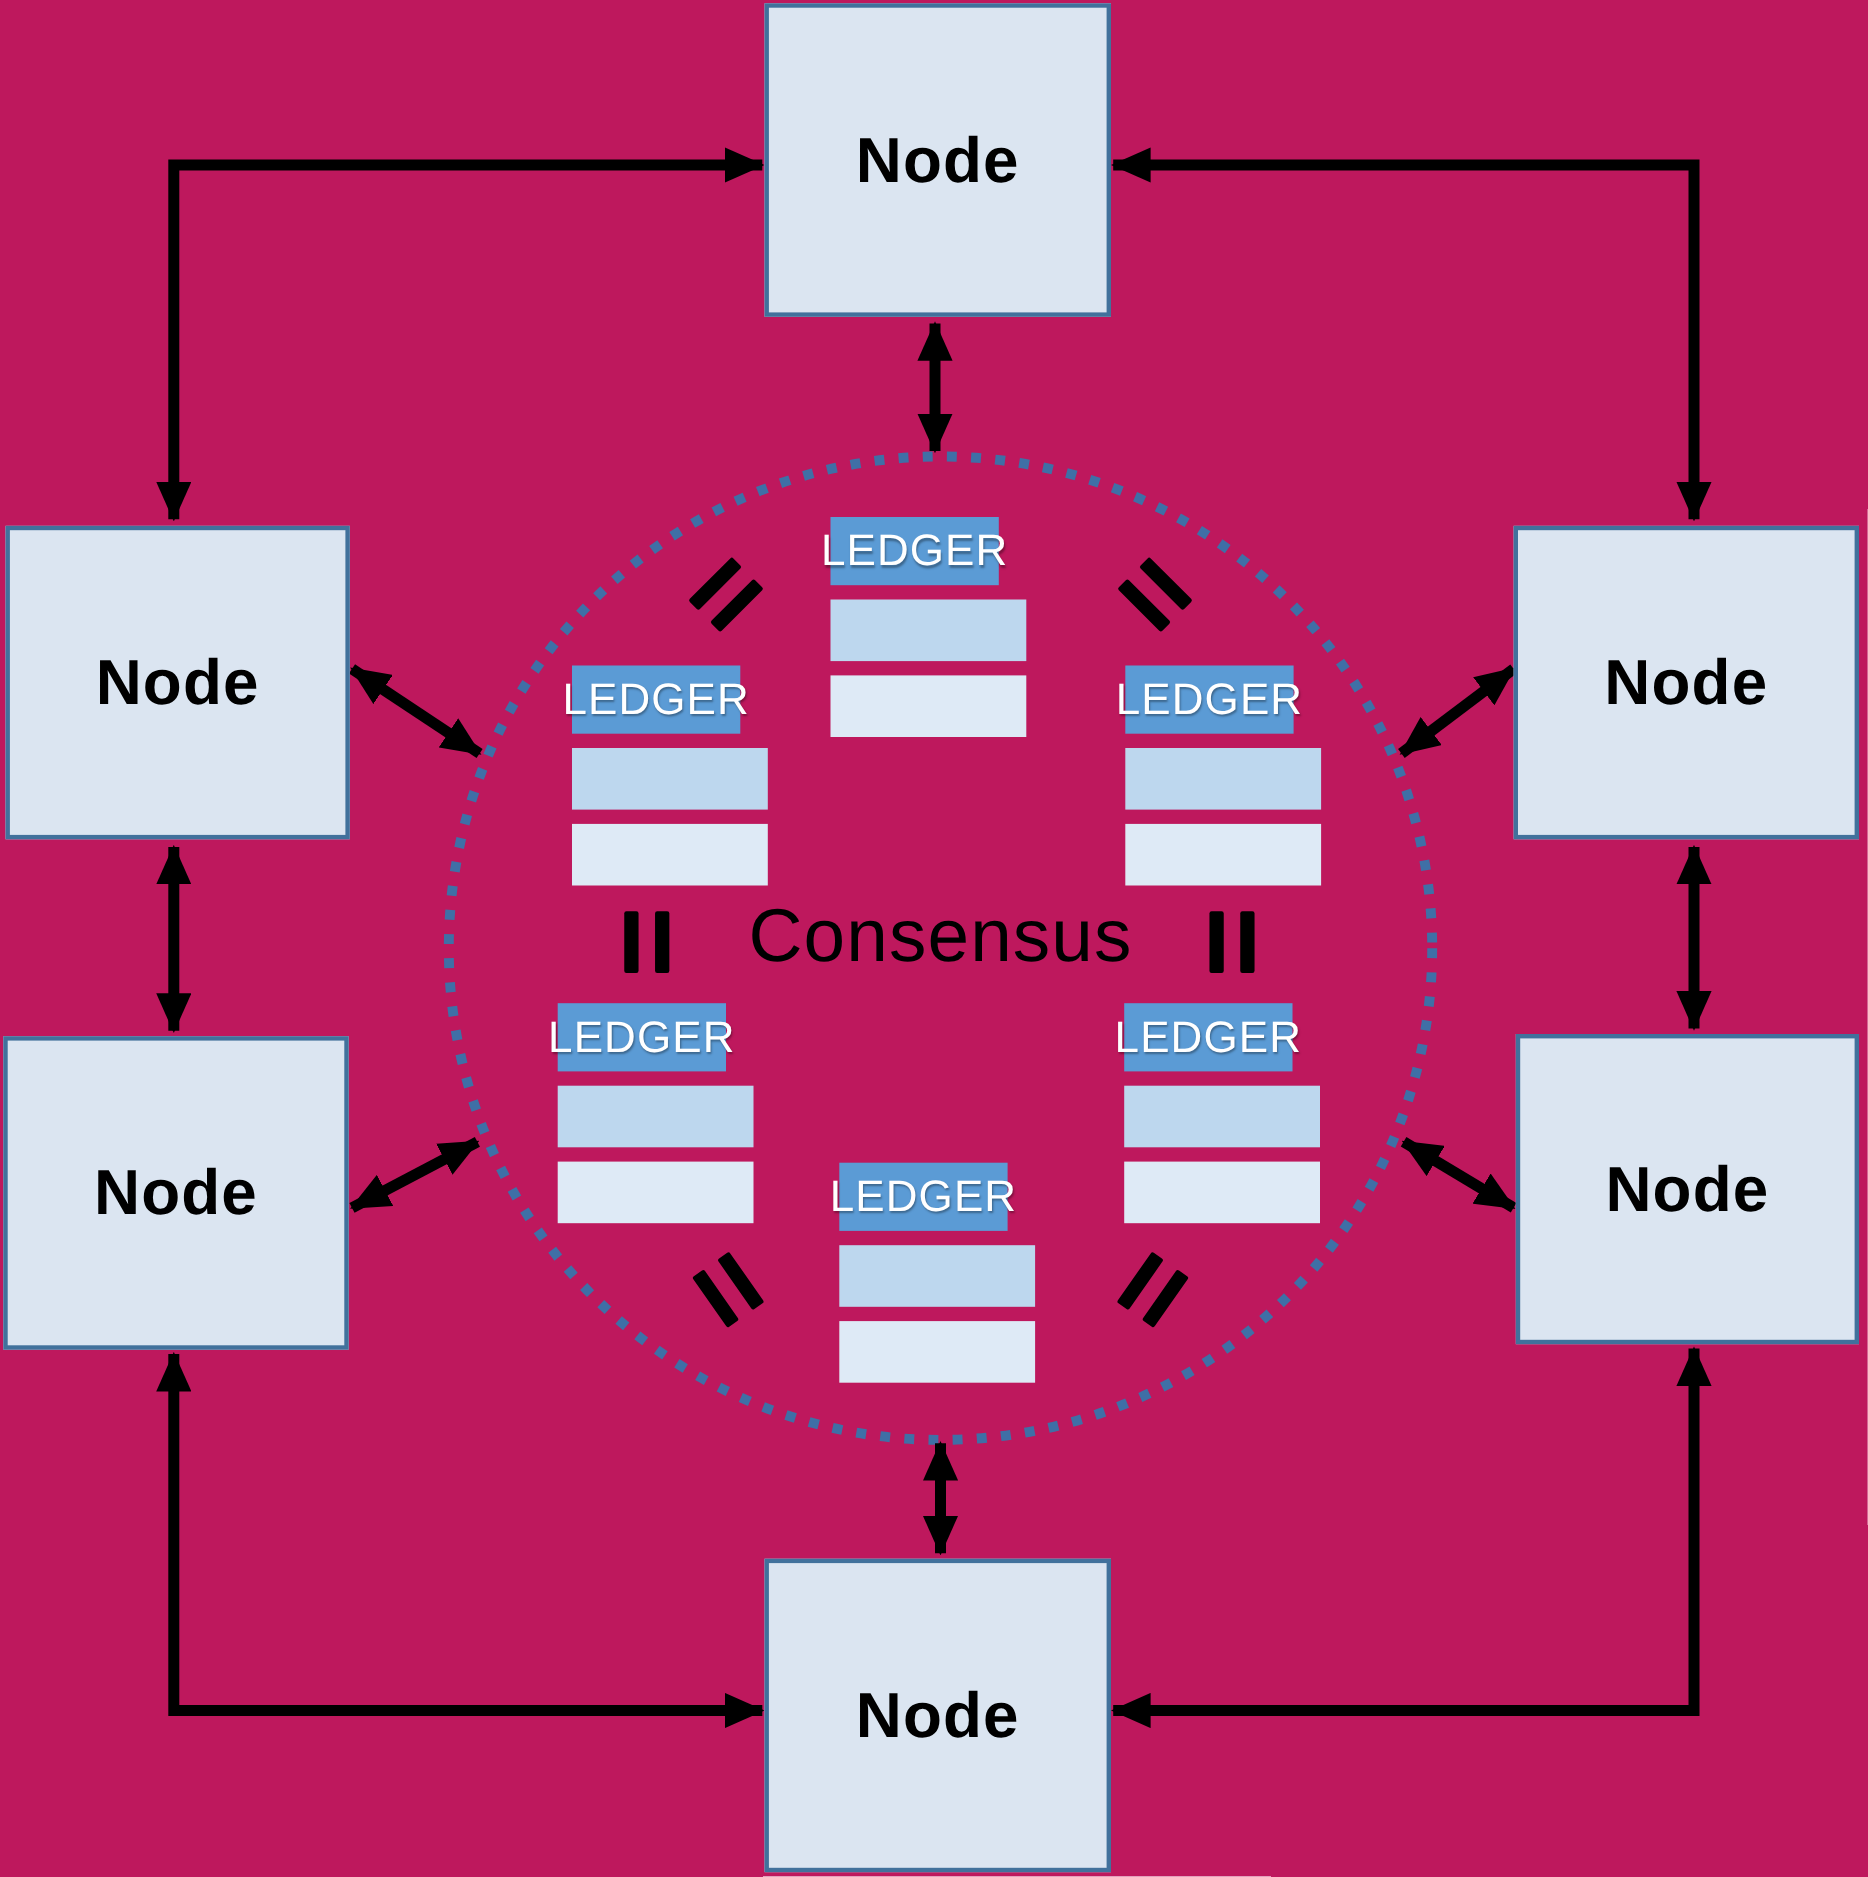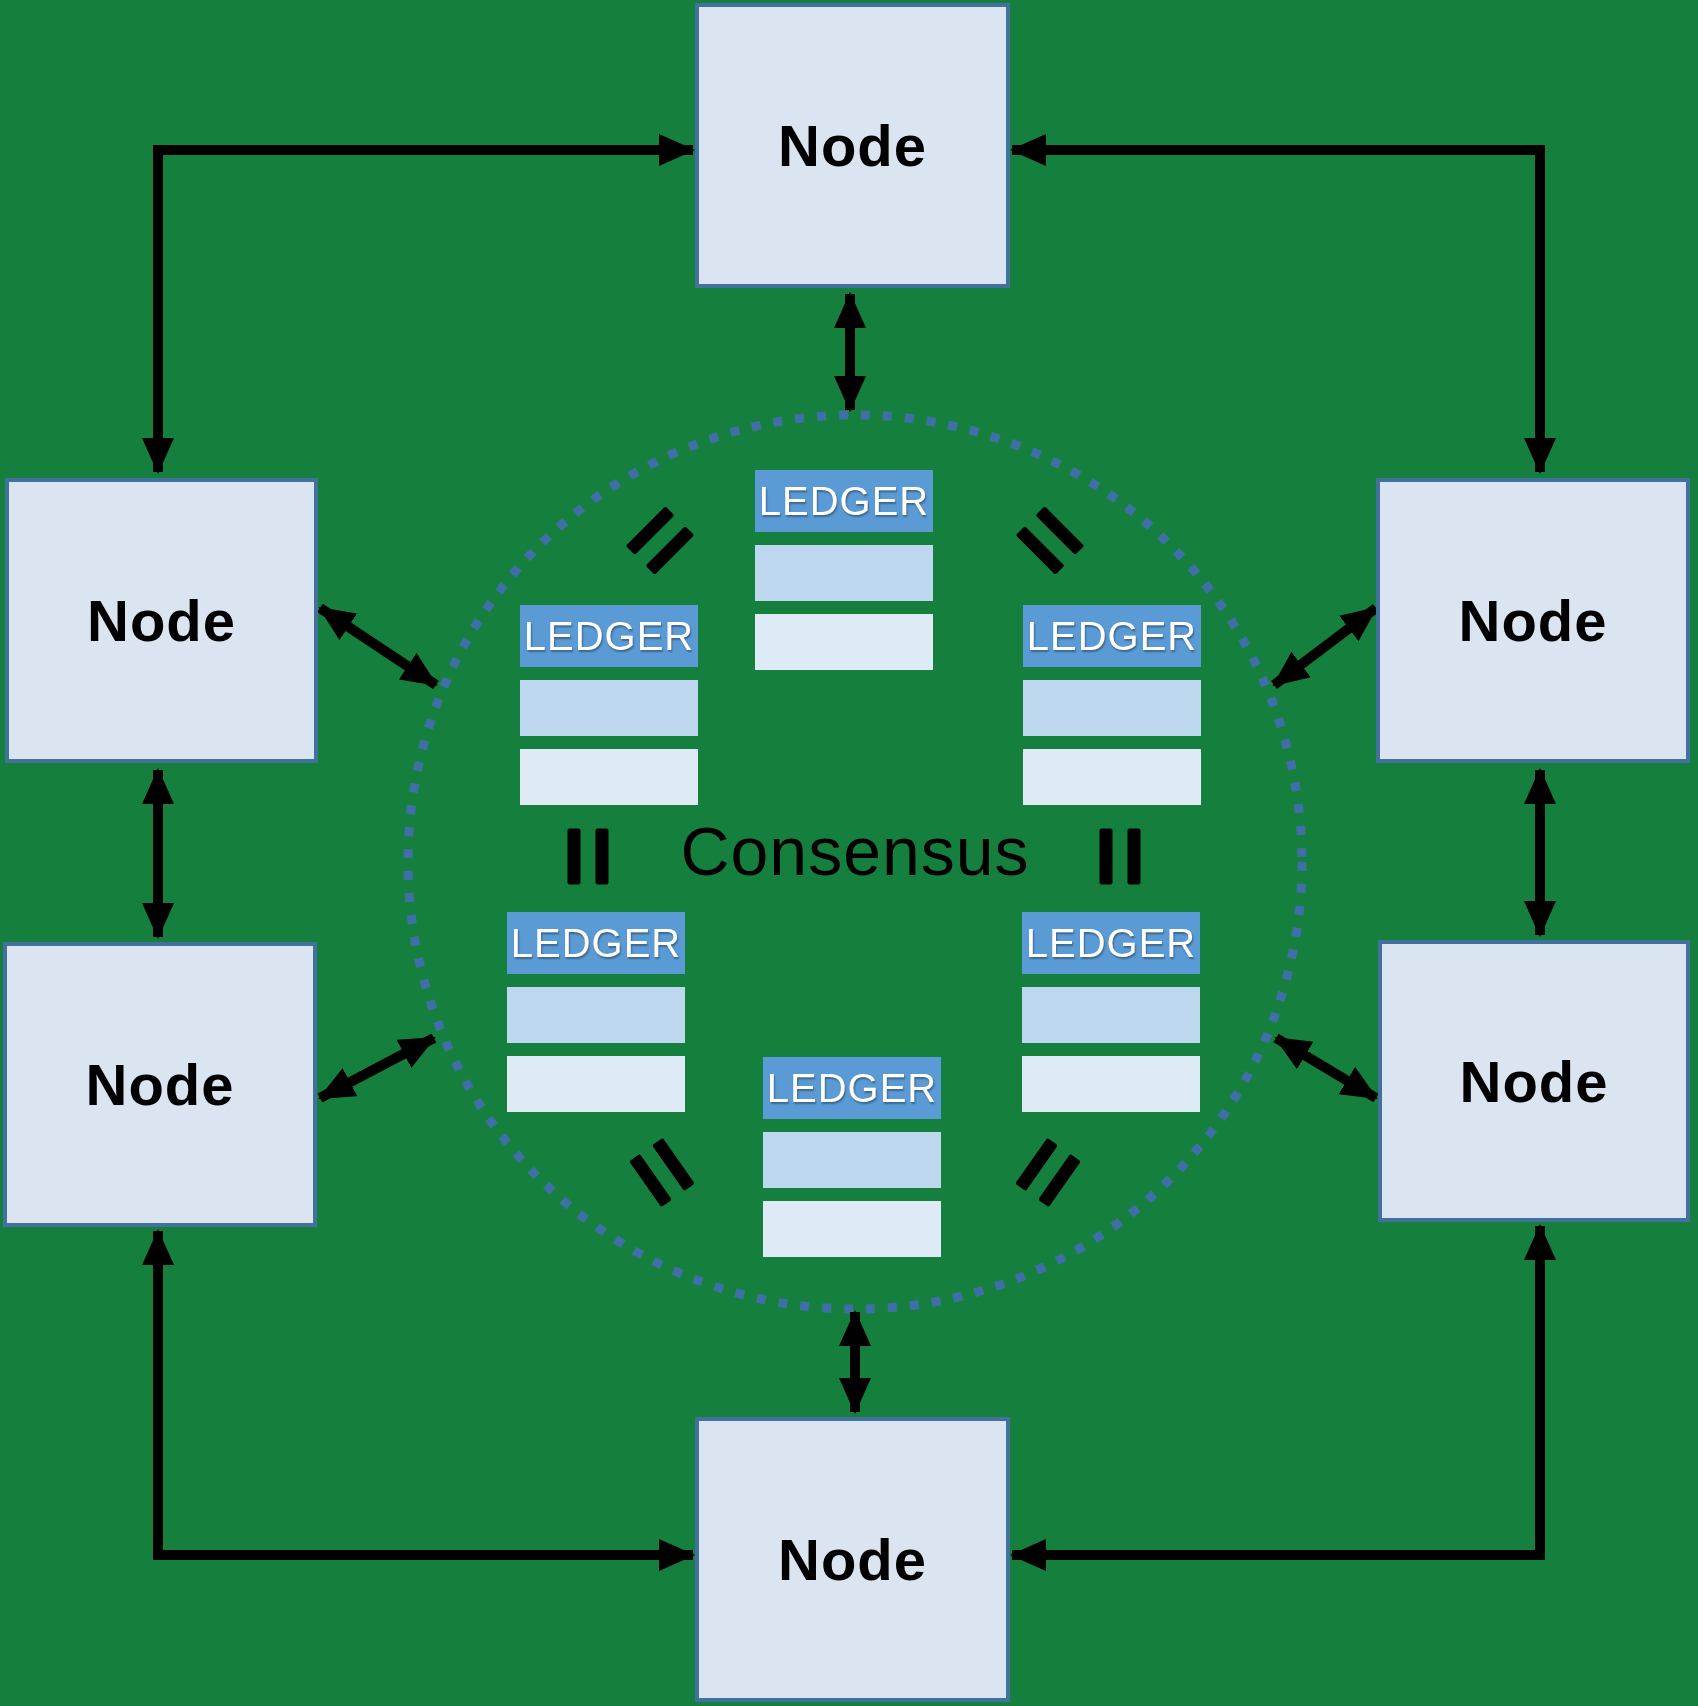--- a/index.html
+++ b/index.html
@@ -1,19 +1,19 @@
 <!DOCTYPE html>
 <html style="--node-fill: #dbe5f1; --node-border: #41719c; --ledger-header: #5b9bd5; --ledger-row-1: #bdd7ee; --ledger-row-2: #deeaf6; --circle-dotted: #3f6fa6; --arrow: #000000; --text: #000000; --ledger-text: #ffffff;"><head>
 <meta charset="utf-8">
 <style>
   html,body{margin:0;padding:0;background:#ffffff;}
   #canvas{
     position:relative;
     width:1698px;height:1706px;
-    background:#15803d;
+    background:#be185d;
     font-family:"Liberation Sans", sans-serif;
     overflow:hidden;
   }
   #arrow-layer{position:absolute;left:0;top:0;width:1698px;height:1706px;}
   .arr{stroke:var(--arrow);stroke-width:10;fill:none;}
   .ah-fill{fill:var(--arrow);}
   .consensus-circle{
     fill:none;stroke:var(--circle-dotted);
     stroke-width:9;stroke-dasharray:9 13;
   }
@@ -21,21 +21,21 @@
     position:absolute;
     background:var(--node-fill);
     border:4px solid var(--node-border);
     display:flex;align-items:center;justify-content:center;
     font-size:58px;font-weight:bold;color:var(--text);
     box-sizing:border-box;
     letter-spacing:1px;
   }
   .ledger{position:absolute;width:178px;}
   .ledger-header{
-    width:178px;height:62px;
+    width:153px;height:62px;
     background:var(--ledger-header);
     color:var(--ledger-text);
     display:flex;align-items:center;justify-content:center;
     font-size:40px;font-weight:400;letter-spacing:1px;
     text-shadow:1px 2px 2px rgba(0,0,0,0.35);
   }
   .ledger-row{width:178px;height:56px;margin-top:13px;}
   .row-1{background:var(--ledger-row-1);}
   .row-2{background:var(--ledger-row-2);}
   .equals{

